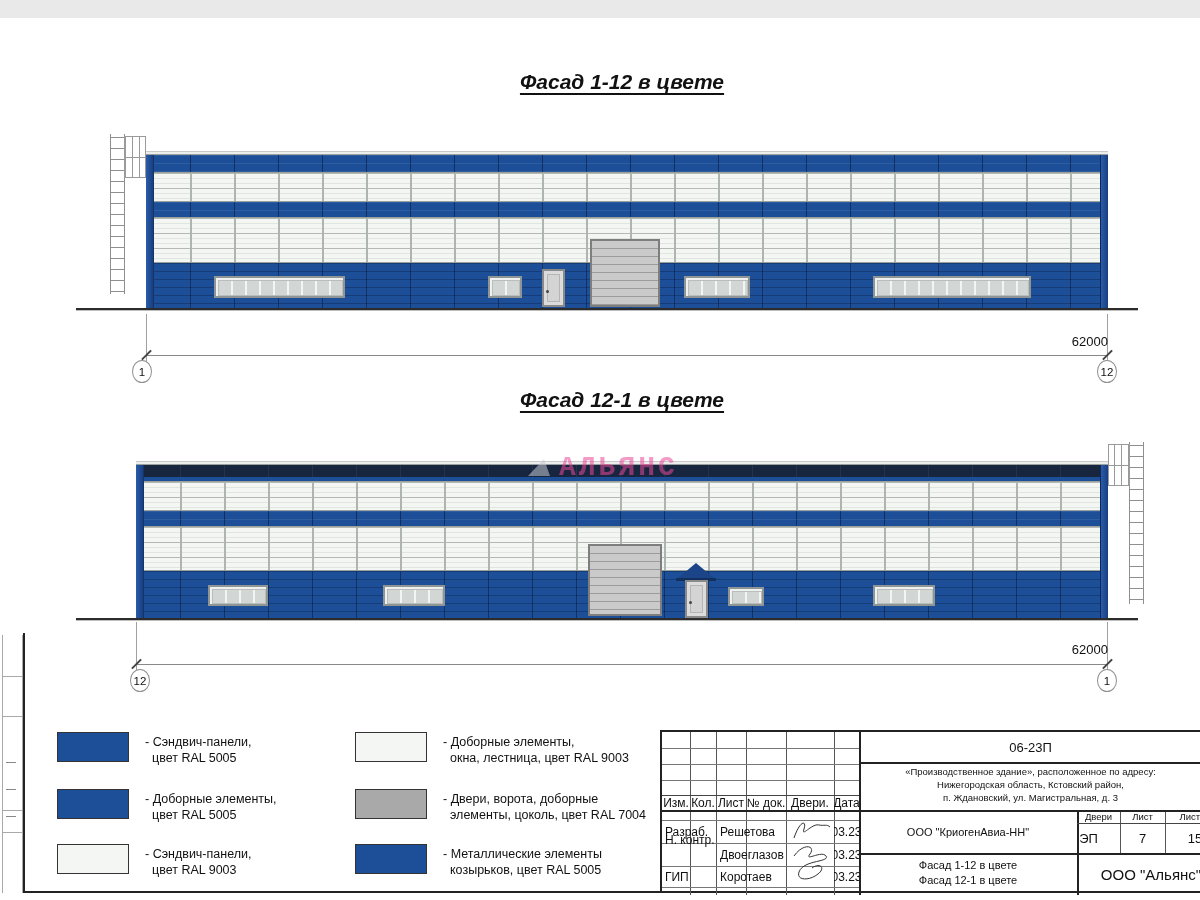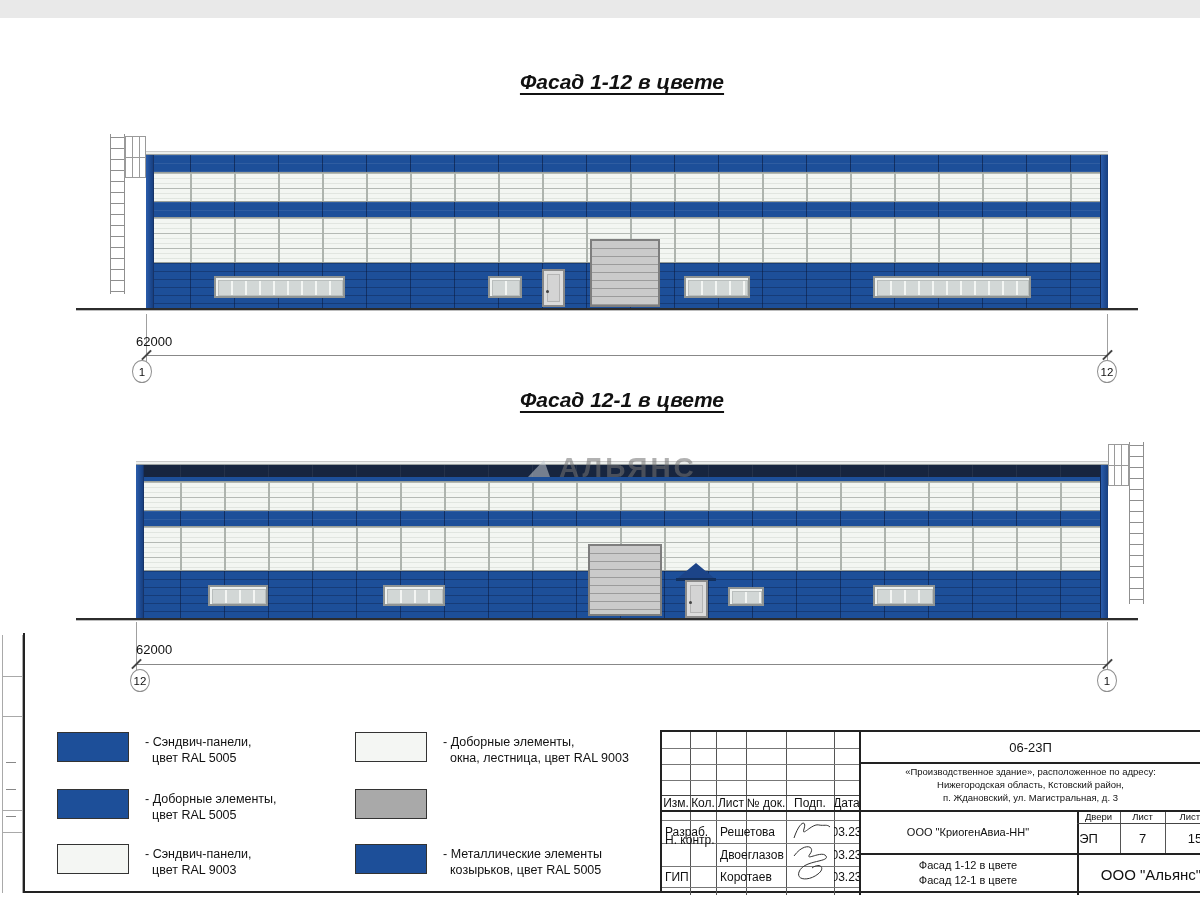--- a/index.html
+++ b/index.html
@@ -73,30 +73,30 @@
   .ladder .cage { left:16px; top:2px; width:22px; height:42px; border:1px solid #9a9a9a;
     background:
       repeating-linear-gradient(90deg,#9a9a9a 0 1px,transparent 1px 7px),
       linear-gradient(180deg, transparent 20px, #9a9a9a 20px, #9a9a9a 21px, transparent 21px); }
   .mirror { transform:scaleX(-1); }
 
   
   .ext { position:absolute; width:1px; background:#a0a0a0; }
   .dimline { position:absolute; height:1px; background:#888; }
   .tick { position:absolute; width:13px; height:2px; background:#444; transform:rotate(-45deg); }
-  .dimtext { position:absolute; text-align:left; font-size:13px; color:#111; }
+  .dimtext { position:absolute; text-align:right; font-size:13px; color:#111; }
   .axis { position:absolute; width:20px; height:23px; border:1px solid #8f8f8f; border-radius:50%;
     background:#fff; display:flex; align-items:center; justify-content:center; font-size:11.5px; }
 
   
   .watermark { position:absolute; display:flex; align-items:center; gap:9px; opacity:.55; z-index:5; }
   .watermark .wm-logo { width:0; height:0;
     border-left:16px solid transparent; border-right:6px solid transparent;
     border-bottom:17px solid #c2cad2; }
-  .watermark span { font-size:28px; font-weight:bold; letter-spacing:3px; color:#737373; }
+  .watermark span { font-size:28px; font-weight:bold; letter-spacing:3px; color:#ec4899;font-family:Liberation Mono, monospace; }
 
   
   .legend-item { position:absolute; display:flex; gap:16px; align-items:flex-start; }
   .swatch { width:72px; height:30px; border:1.5px solid #333; flex:0 0 auto; }
   .sw-blue { background:#1d4f99; }
   .sw-white { background:#f4f6f3; }
   .sw-grey { background:#a9a9a9; }
   .ltxt { font-size:12.5px; line-height:1.3; padding-top:2px; white-space:nowrap; }
   .ltxt .l2 { padding-left:7px; }
 
@@ -249,20 +249,24 @@
   </div>
   <div class="legend-item" style="left:355px;top:714px">
     <div class="swatch sw-white"></div>
     <div class="ltxt">
         <div>- Доборные элементы,</div>
       <div class="l2">окна, лестница, цвет RAL 9003</div>
       </div>
   </div>
   <div class="legend-item" style="left:355px;top:771px">
     <div class="swatch sw-grey"></div>
+    <div class="ltxt">
+        <div>- Двери, ворота, доборные</div>
+      <div class="l2">элементы, цоколь, цвет RAL 7004</div>
+      </div>
   </div>
   <div class="legend-item" style="left:355px;top:826px">
     <div class="swatch sw-blue"></div>
     <div class="ltxt">
         <div>- Металлические элементы</div>
       <div class="l2">козырьков, цвет RAL 5005</div>
       </div>
   </div>
 
   <div class="tb" style="left:660px;top:712px;width:560px;height:163px">
@@ -287,21 +291,21 @@
     <div class="h" style="left:0;top:134px;width:197px"></div>
     <div class="h" style="left:0;top:155px;width:197px"></div>
     <div class="h2" style="left:197px;top:30px;width:363px"></div>
     <div class="h" style="left:415px;top:91px;width:145px;background:#444"></div>
     <div class="h2" style="left:197px;top:121px;width:363px"></div>
 
     <div class="cell" style="left:0;top:63px;width:28px;height:15px">Изм.</div>
     <div class="cell" style="left:28px;top:63px;width:26px;height:15px">Кол.</div>
     <div class="cell" style="left:54px;top:63px;width:30px;height:15px">Лист</div>
     <div class="cell" style="left:84px;top:63px;width:40px;height:15px">№ док.</div>
-    <div class="cell" style="left:124px;top:63px;width:48px;height:15px">Подп.</div>
+    <div class="cell" style="left:124px;top:63px;width:48px;height:15px">Двери.</div>
     <div class="cell" style="left:172px;top:63px;width:25px;height:15px">Дата</div>
 
     <div class="cell cl" style="left:3px;top:88px;width:55px;height:23px">Разраб.</div>
     <div class="cell cl" style="left:58px;top:88px;width:66px;height:23px">Решетова</div>
     <div class="cell" style="left:172px;top:88px;width:25px;height:23px">03.23</div>
     <div class="cell cl" style="left:3px;top:96px;width:55px;height:23px">Н. контр.</div>
     <div class="cell cl" style="left:58px;top:111px;width:66px;height:23px">Двоеглазов</div>
     <div class="cell" style="left:172px;top:111px;width:25px;height:23px">03.23</div>
     <div class="cell cl" style="left:3px;top:134px;width:55px;height:21px">ГИП</div>
     <div class="cell cl" style="left:58px;top:134px;width:66px;height:21px">Коротаев</div>

